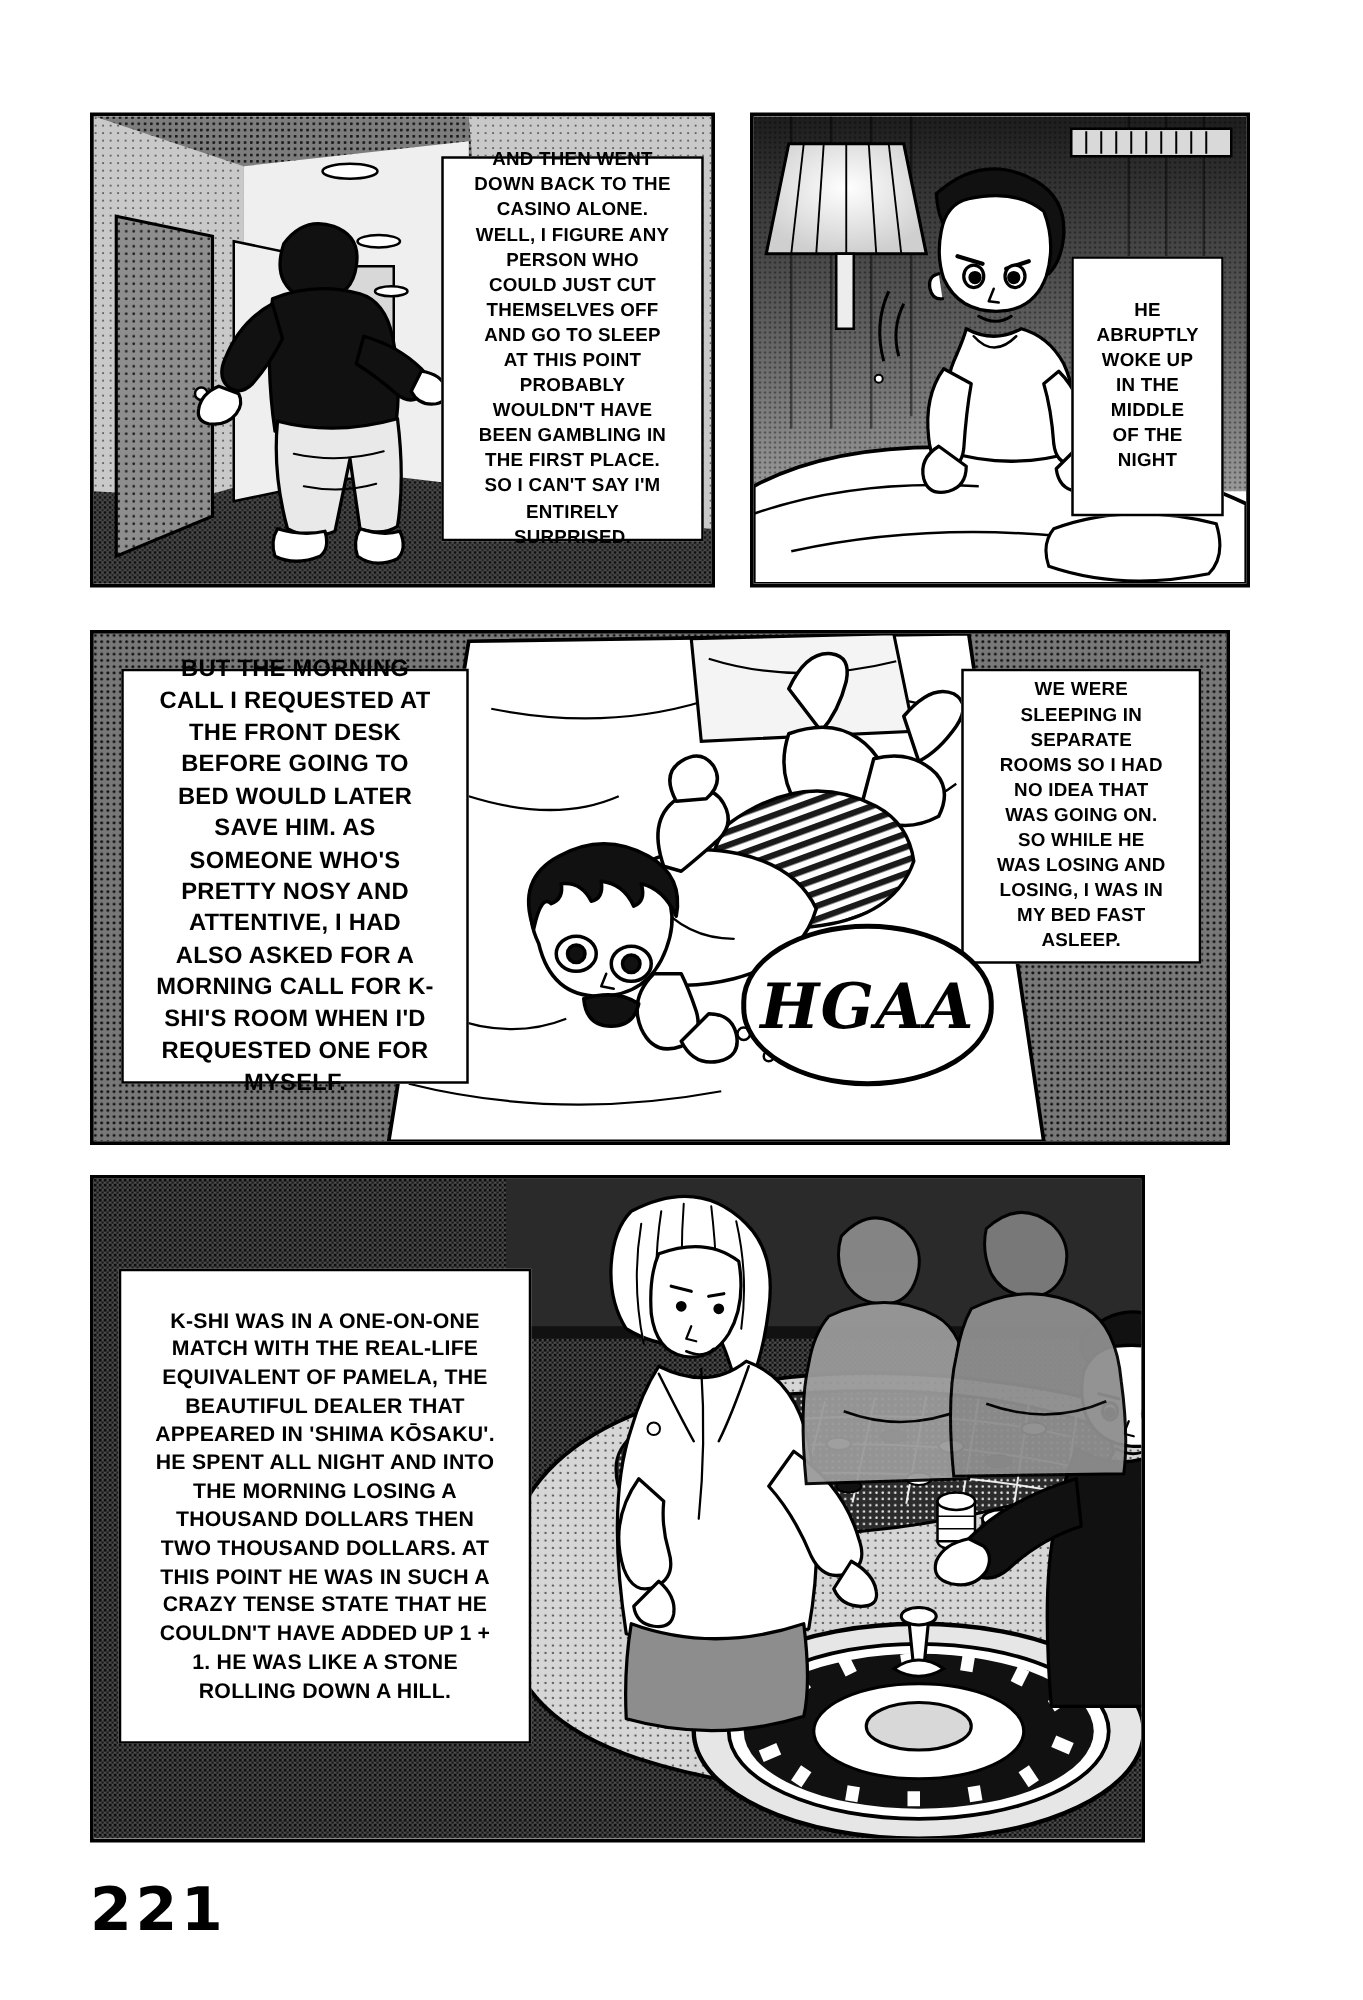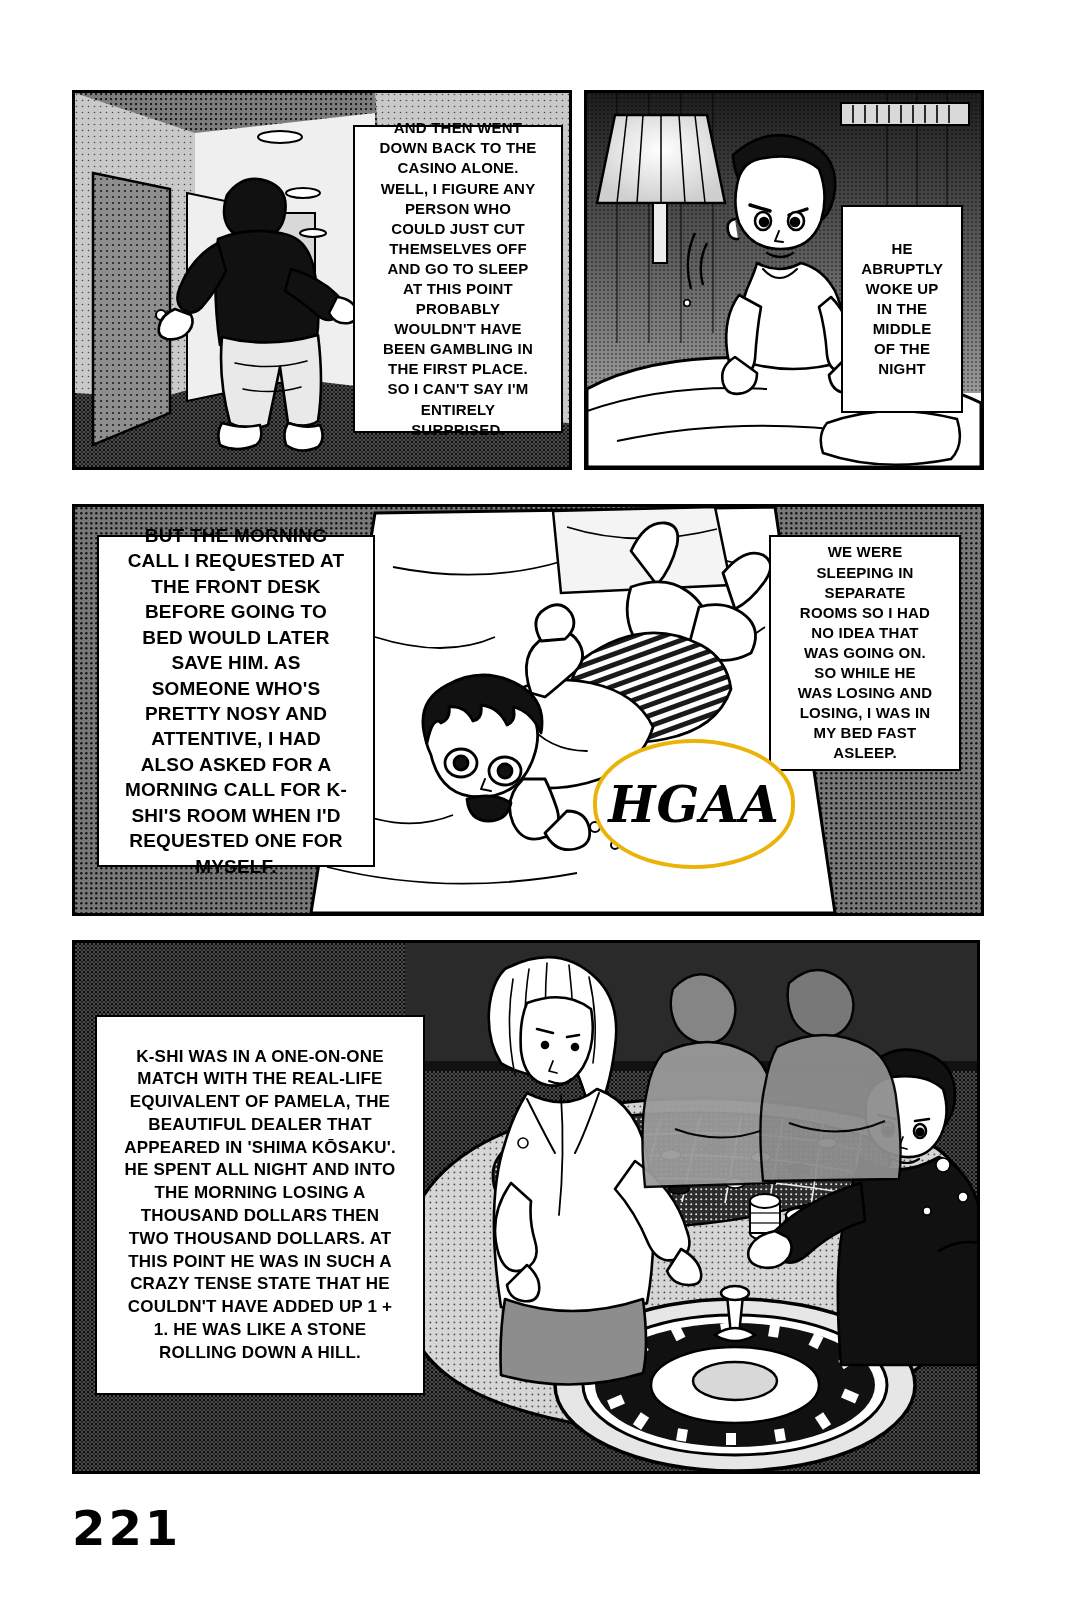--- a/index.html
+++ b/index.html
@@ -58,21 +58,21 @@
     font-size: 48px;
     font-weight: 700;
     letter-spacing: 3px;
     font-family: "DejaVu Sans", sans-serif;
   }
 
   
   .sfx-bubble {
     position: absolute;
     background: #fff;
-    border: 4px solid #eab308;
+    border: 4px solid #000000;
     border-radius: 50% / 48%;
     display: flex;
     align-items: center;
     justify-content: center;
   }
   .sfx-text {
     font-family: "DejaVu Serif", serif;
     font-style: italic;
     font-weight: 700;
     font-size: 50px;
@@ -151,21 +151,21 @@
         <path d="M168 296 q30 6 58 -2" fill="none" stroke-width="1.6"></path>
 
         <path d="M147 330 q20 6 38 2 q4 14 -4 20 q-20 8 -36 0 q-4 -12 2 -22 z" fill="#fff"></path>
         <path d="M213 330 q18 6 32 2 q6 14 -2 22 q-18 8 -32 -2 q-4 -12 2 -22 z" fill="#fff"></path>
       </g>
     </svg>
 
     <div class="caption" style="left:278px; top:32px; width:210px; height:308px; font-size:15px;">AND THEN WENT DOWN BACK TO THE CASINO ALONE. WELL, I FIGURE ANY PERSON WHO COULD JUST CUT THEMSELVES OFF AND GO TO SLEEP AT THIS POINT PROBABLY WOULDN'T HAVE BEEN GAMBLING IN THE FIRST PLACE. SO I CAN'T SAY I'M ENTIRELY SURPRISED.</div>
   </div>
 
-  <div class="panel" style="left:584px; top:90px; width:400px; height:380px;">
+  <div class="panel" style="left:600px; top:90px; width:400px; height:380px;">
     <svg width="394" height="374" viewBox="0 0 394 374">
       <defs>
         <linearGradient id="p2bg" x1="0" y1="0" x2="0" y2="1">
           <stop offset="0%" stop-color="#1d1d1d"></stop>
           <stop offset="55%" stop-color="#5e5e5e"></stop>
           <stop offset="100%" stop-color="#9a9a9a"></stop>
         </linearGradient>
         <pattern id="p2dots" width="4" height="4" patternUnits="userSpaceOnUse">
           <rect width="4" height="4" fill="none"></rect>
           <circle cx="1" cy="1" r="0.9" fill="rgba(0,0,0,0.5)"></circle>
@@ -333,21 +333,21 @@
 
     <div class="caption" style="left:22px; top:28px; width:278px; height:332px; font-size:19px;">BUT THE MORNING CALL I REQUESTED AT THE FRONT DESK BEFORE GOING TO BED WOULD LATER SAVE HIM. AS SOMEONE WHO'S PRETTY NOSY AND ATTENTIVE, I HAD ALSO ASKED FOR A MORNING CALL FOR K-SHI'S ROOM WHEN I'D REQUESTED ONE FOR MYSELF.</div>
 
     <div class="caption" style="left:694px; top:28px; width:192px; height:236px; font-size:15px;">WE WERE SLEEPING IN SEPARATE ROOMS SO I HAD NO IDEA THAT WAS GOING ON. SO WHILE HE WAS LOSING AND LOSING, I WAS IN MY BED FAST ASLEEP.</div>
 
     <div class="sfx-bubble" style="left:518px; top:232px; width:194px; height:122px;">
       <span class="sfx-text">HGAA</span>
     </div>
   </div>
 
-  <div class="panel" style="left:72px; top:940px; width:908px; height:534px;">
+  <div class="panel" style="left:72px; top:940px; width:844px; height:534px;">
     <svg width="906" height="528" viewBox="0 0 906 528">
       <defs>
         <pattern id="p4dark" width="4" height="4" patternUnits="userSpaceOnUse">
           <rect width="4" height="4" fill="#4f4f4f"></rect>
           <circle cx="1" cy="1" r="1.3" fill="#0b0b0b"></circle>
           <circle cx="3" cy="3" r="1.0" fill="#141414"></circle>
         </pattern>
         <pattern id="p4mid" width="5" height="5" patternUnits="userSpaceOnUse">
           <rect width="5" height="5" fill="#9d9d9d"></rect>
           <circle cx="1.3" cy="1.3" r="1.1" fill="#1c1c1c"></circle>

